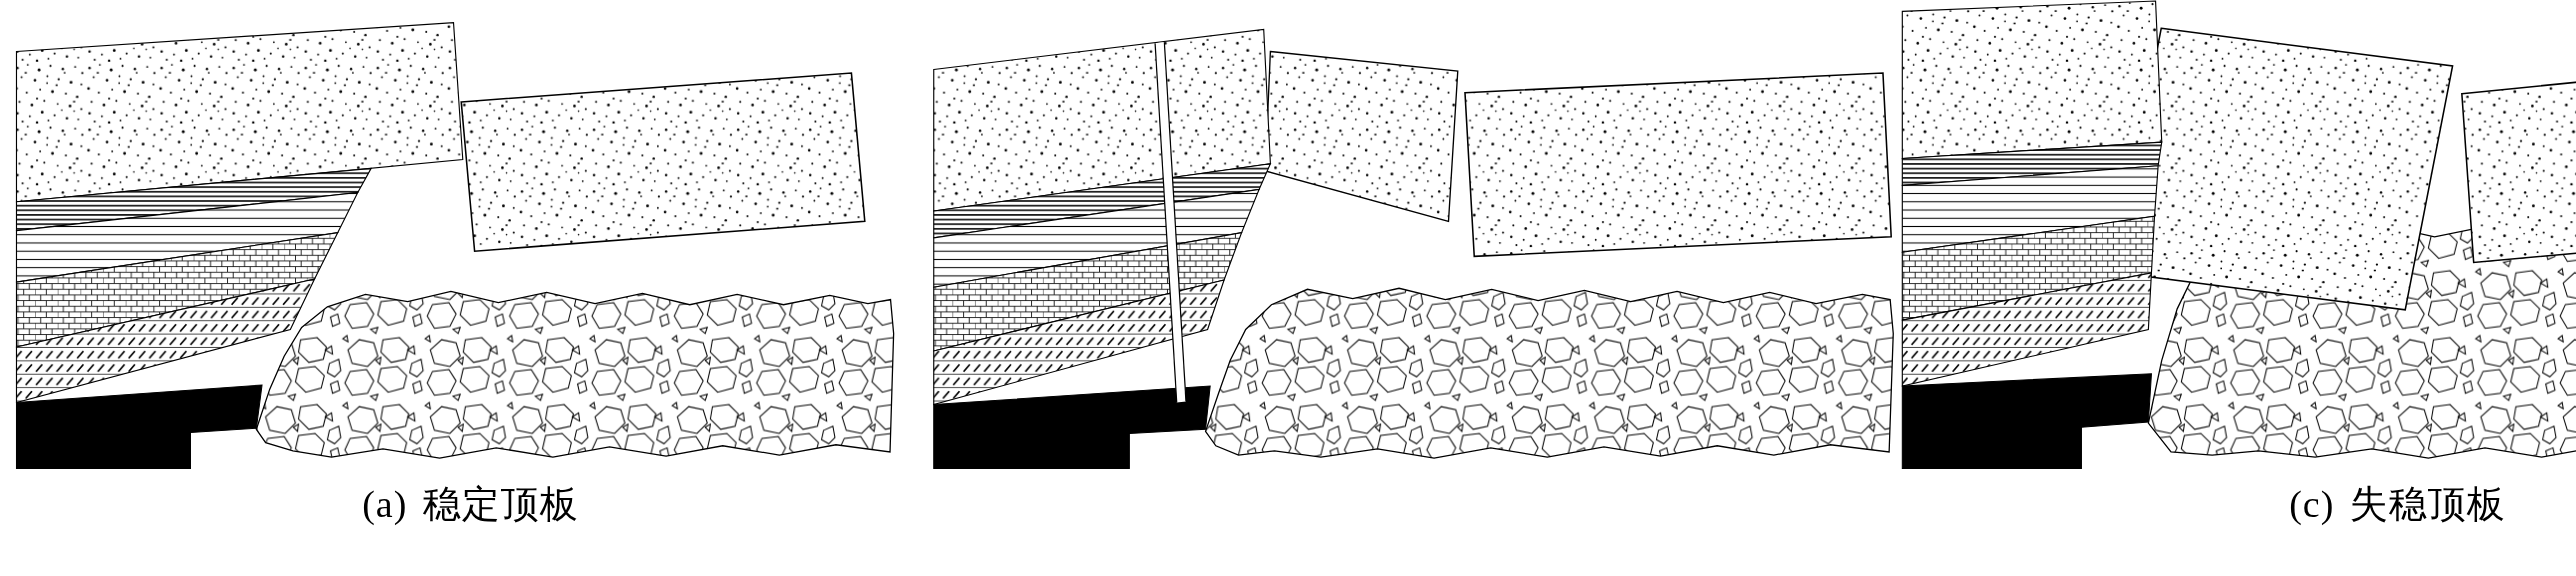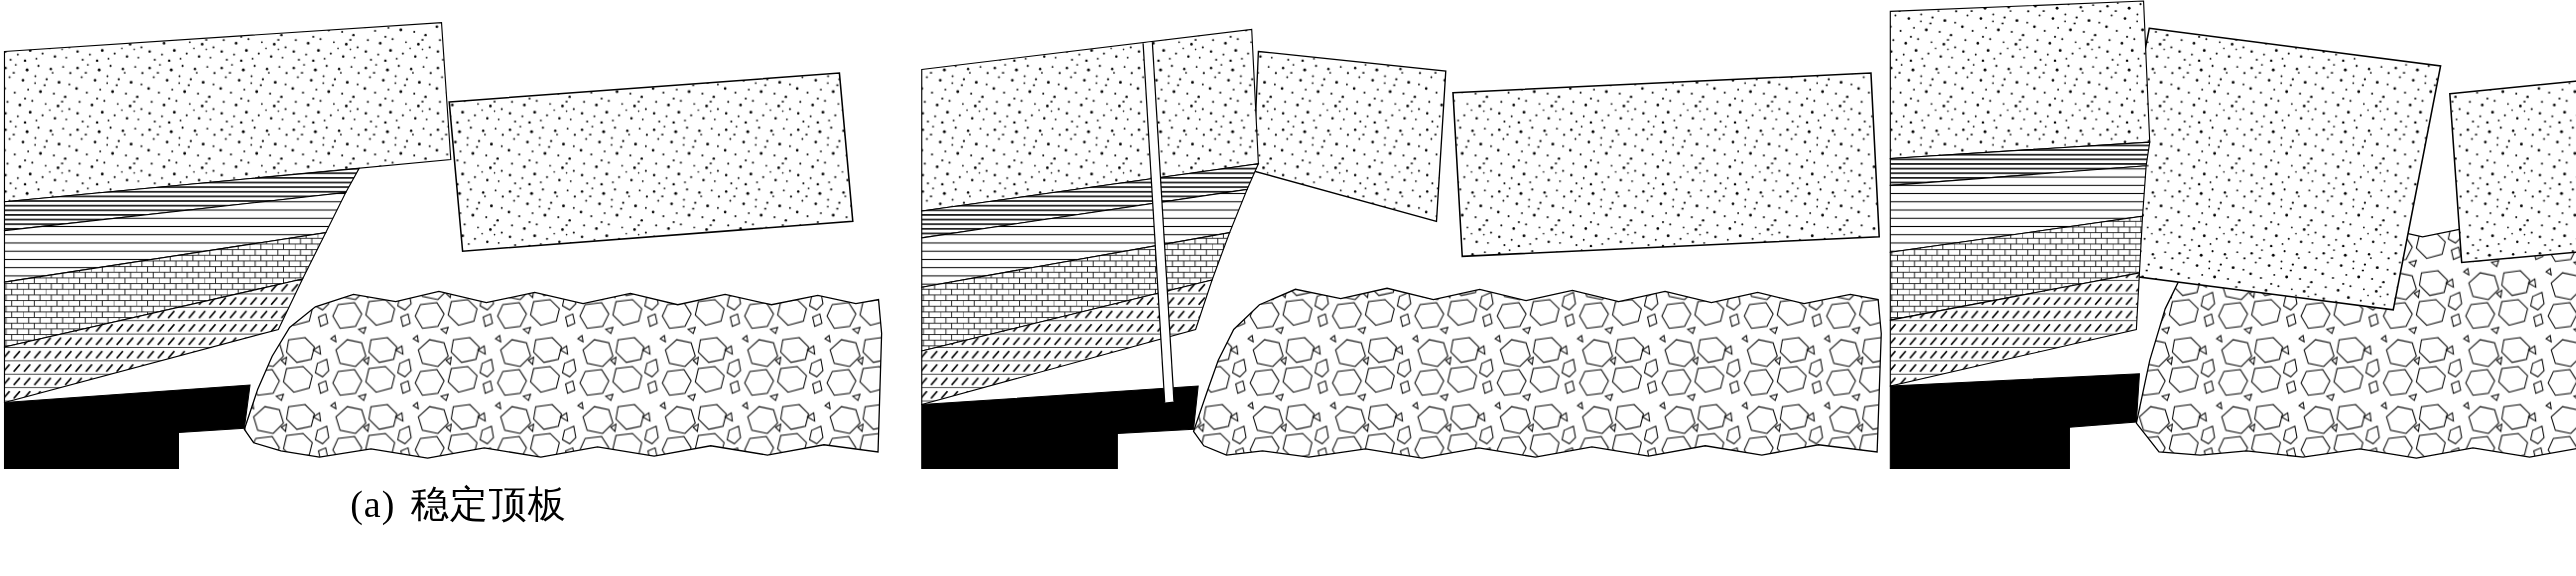--- a/index.html
+++ b/index.html
@@ -1,19 +1,19 @@
 <!DOCTYPE html>
 <html style="font-size:8.2px"><head>
 <meta charset="utf-8">
 <style>
   html,body{margin:0;padding:0;background:#ffffff;}
   body{width:2885px;height:577px;overflow:hidden;font-family:"Liberation Serif","DejaVu Serif",serif;}
   .figure{display:flex;flex-direction:row;width:2885px;height:577px;background:#fff;}
   .panel{display:flex;flex-direction:column;align-items:center;}
-  .panel-a{width:917px;}
+  .panel-a{width:917px;padding-left:12px;}
   .panel-b{width:969px;}
   .panel-c{width:999px;}
   .diagram{display:block;}
   .caption{margin-top:8.2px;font-size:38px;color:#000;white-space:nowrap;letter-spacing:1px;}
   .caption .cap-title{margin-left:15.5px;}
   svg{shape-rendering:auto;}
   .defs-holder{position:absolute;width:0;height:0;}
 </style>
 </head>
 <body>
@@ -171,16 +171,19 @@
       <g stroke="#000" stroke-width="2.2">
         <polygon points="8,22 500,2 512,276 8,308" fill="url(#pat-stipple)"></polygon>
         <polygon points="8,308 512,276 505,322 8,360" fill="url(#pat-dense)"></polygon>
         <polygon points="8,360 505,322 498,420 8,490" fill="url(#pat-hlines)"></polygon>
         <polygon points="8,490 498,420 492,530 8,622" fill="url(#pat-brick)"></polygon>
         <polygon points="8,622 492,530 486,640 8,750" fill="url(#pat-diag)"></polygon>
       </g>
 
       <polygon points="8,750 492,726 486,820 356,830 356,910 8,910" fill="#000000" stroke="#000" stroke-width="2"></polygon>
     </svg>
+    <div class="caption">
+      <span class="cap-label">(c)</span><span class="cap-title">失稳顶板</span>
+    </div>
   </div>
 
 </div>
 
 
 </body></html>

